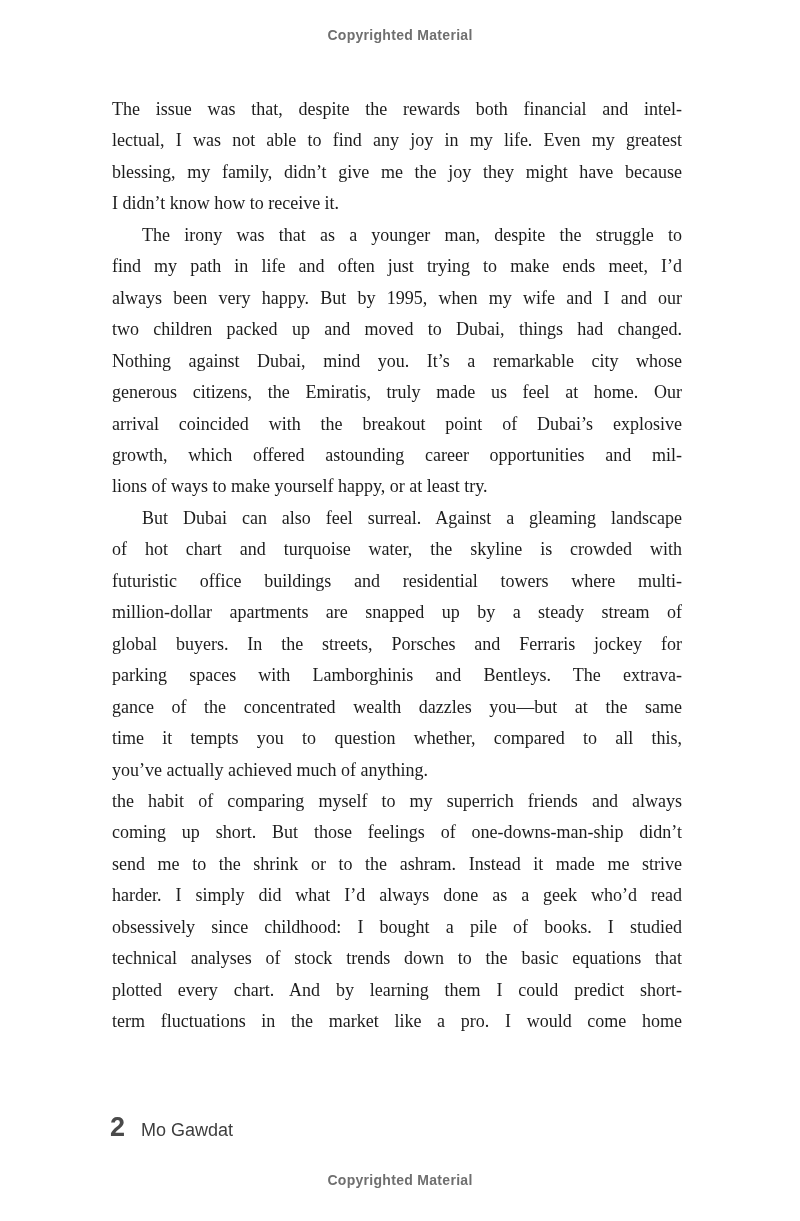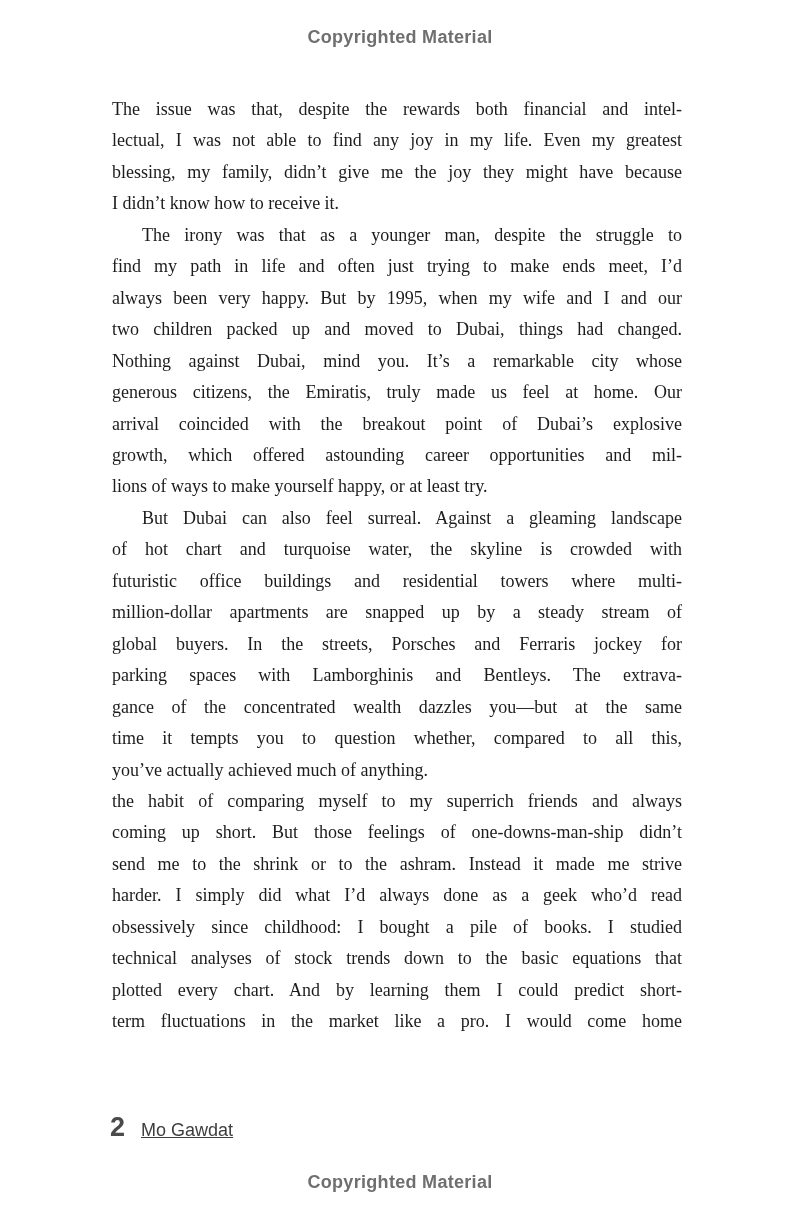--- a/index.html
+++ b/index.html
@@ -15,21 +15,21 @@
     overflow: hidden;
     font-family: "Liberation Serif", "DejaVu Serif", serif;
   }
   .copyright {
     position: absolute;
     left: 0;
     right: 0;
     text-align: center;
     font-family: "Liberation Sans", "DejaVu Sans", sans-serif;
     font-weight: 700;
-    font-size: 18px;
+    font-size: 14px;
     letter-spacing: 0.3px;
     color: #6f6f6f;
   }
   .copyright.top { top: 27px; }
   .copyright.bottom { top: 1172px; }
   .body-text {
     position: absolute;
     left: 112px;
     top: 94px;
     width: 570px;
@@ -59,21 +59,20 @@
   }
   .pagenum {
     font-size: 27px;
     font-weight: 700;
     color: #4a4a4a;
   }
   .author {
     font-size: 18px;
     font-weight: 400;
     color: #3d3d3d;
-    text-decoration: underline;
   }
 </style>
 </head>
 <body>
 
 <div class="page">
 
   <div class="copyright top">Copyrighted Material</div>
 
   <div class="body-text">

